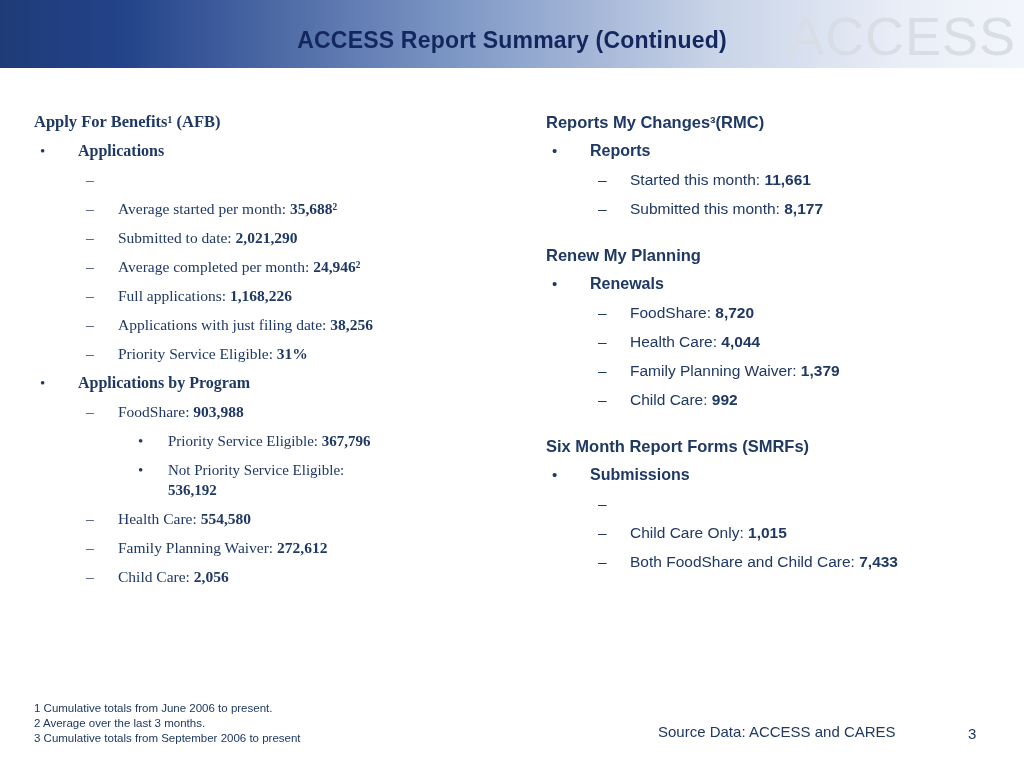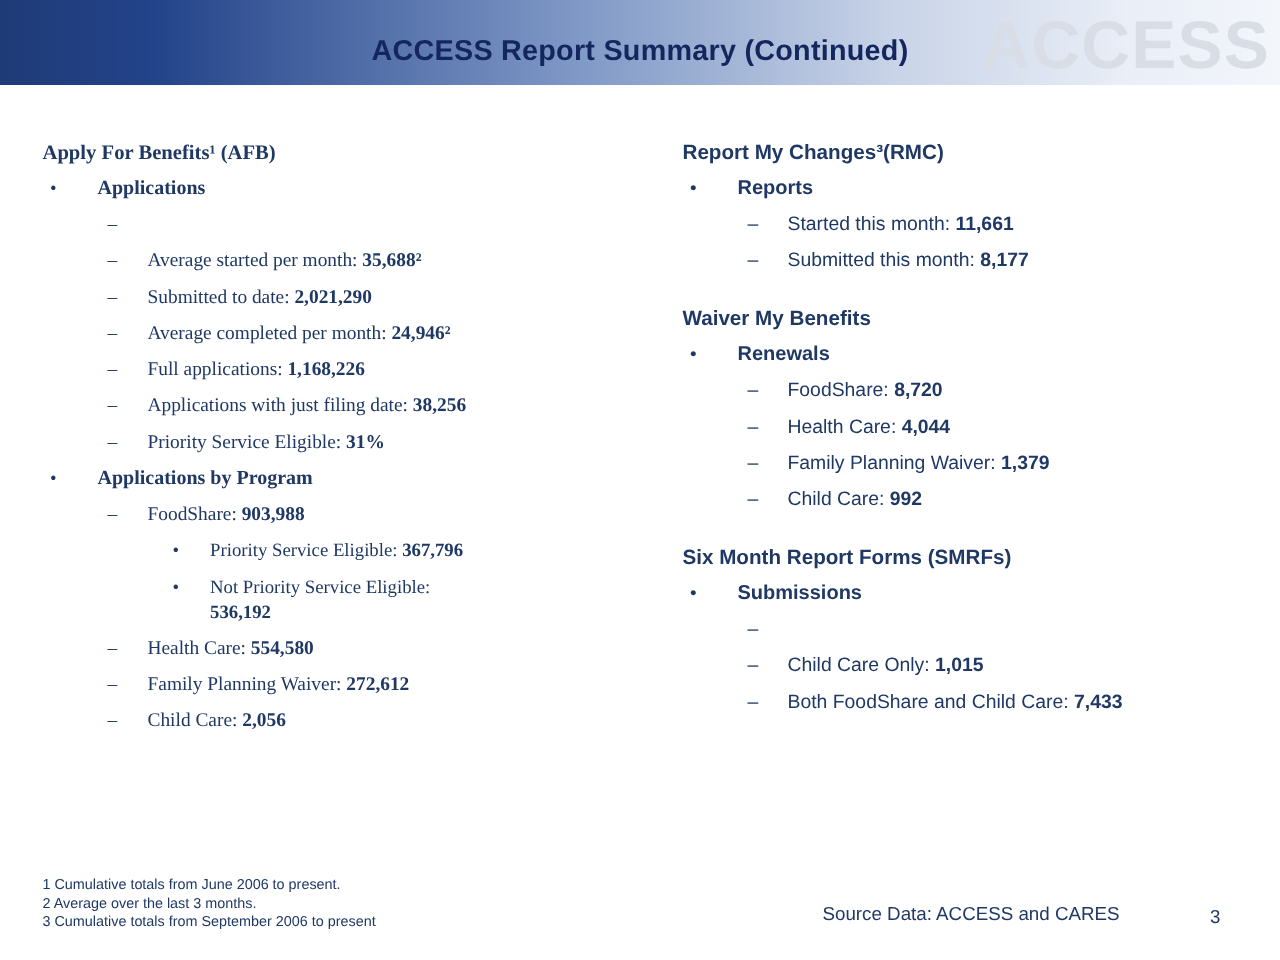--- a/index.html
+++ b/index.html
@@ -38,21 +38,21 @@
     font-size: 23px;
     font-weight: bold;
     color: #13275e;
     letter-spacing: 0.2px;
   }
   .logo {
     position: absolute;
     right: 8px;
     top: 6px;
     font-size: 54px;
-    font-weight: bold;
+    font-weight: normal;
     color: #d9dde6;
     letter-spacing: 1px;
     font-family: "Liberation Sans", sans-serif;
     line-height: 60px;
   }
 
   
   .col {
     position: absolute;
     top: 112px;
@@ -211,36 +211,36 @@
     </div>
     <div class="l2">
       <span class="bullet">–</span>
       <span class="txt"><span>Child Care:</span> <b class="val">2,056</b></span>
     </div>
 
   </div>
 
   <div class="col col-right">
 
-    <div class="head">Report My Changes³(RMC)</div>
+    <div class="head">Reports My Changes³(RMC)</div>
 
     <div class="l1">
       <span class="bullet">•</span>
       <span class="txt">Reports</span>
     </div>
     <div class="l2">
       <span class="bullet">–</span>
       <span class="txt"><span>Started this month:</span> <b class="val">11,661</b></span>
     </div>
     <div class="l2">
       <span class="bullet">–</span>
       <span class="txt"><span>Submitted this month:</span> <b class="val">8,177</b></span>
     </div>
 
-    <div class="head spaced">Waiver My Benefits</div>
+    <div class="head spaced">Renew My Planning</div>
 
     <div class="l1">
       <span class="bullet">•</span>
       <span class="txt">Renewals</span>
     </div>
     <div class="l2">
       <span class="bullet">–</span>
       <span class="txt"><span>FoodShare:</span> <b class="val">8,720</b></span>
     </div>
     <div class="l2">

